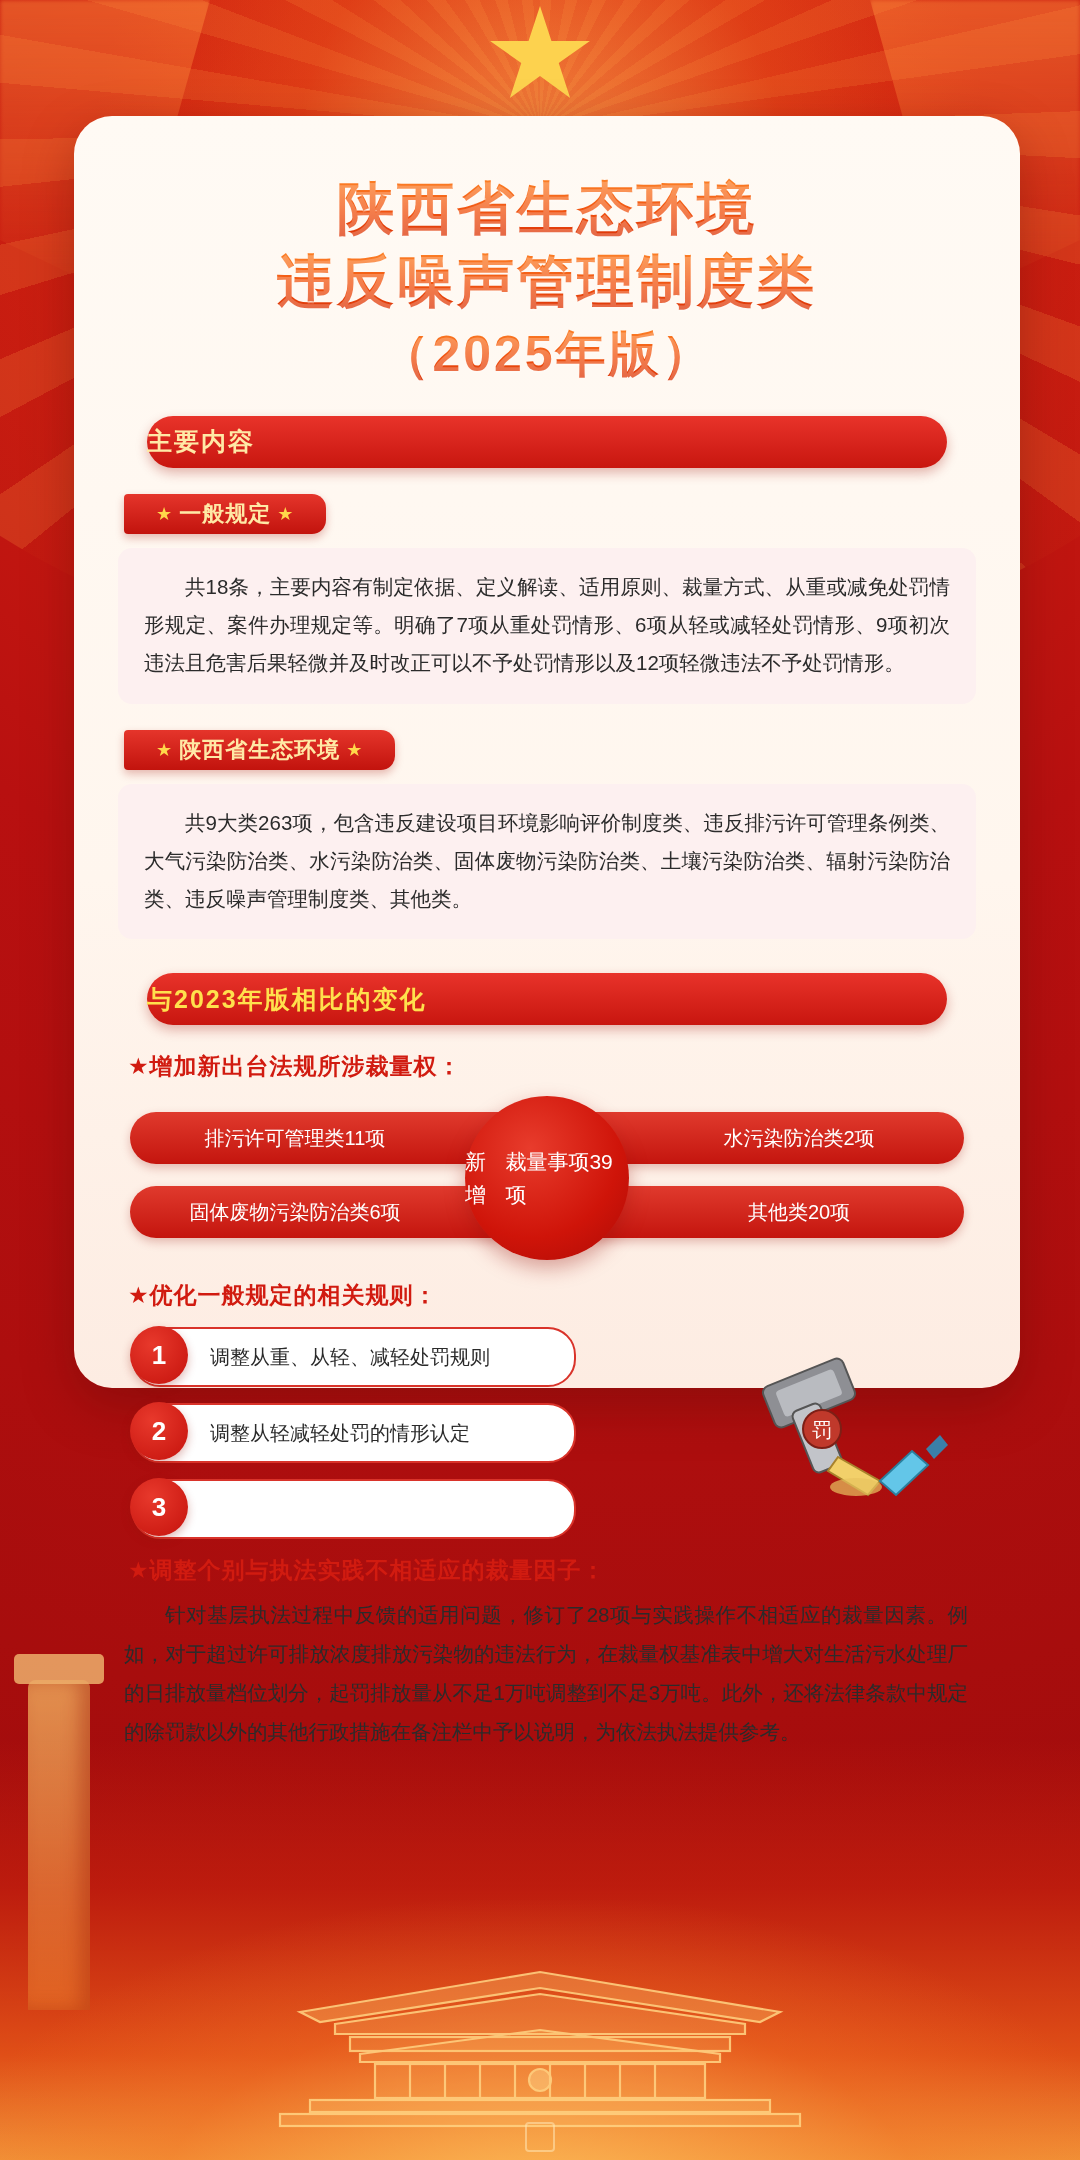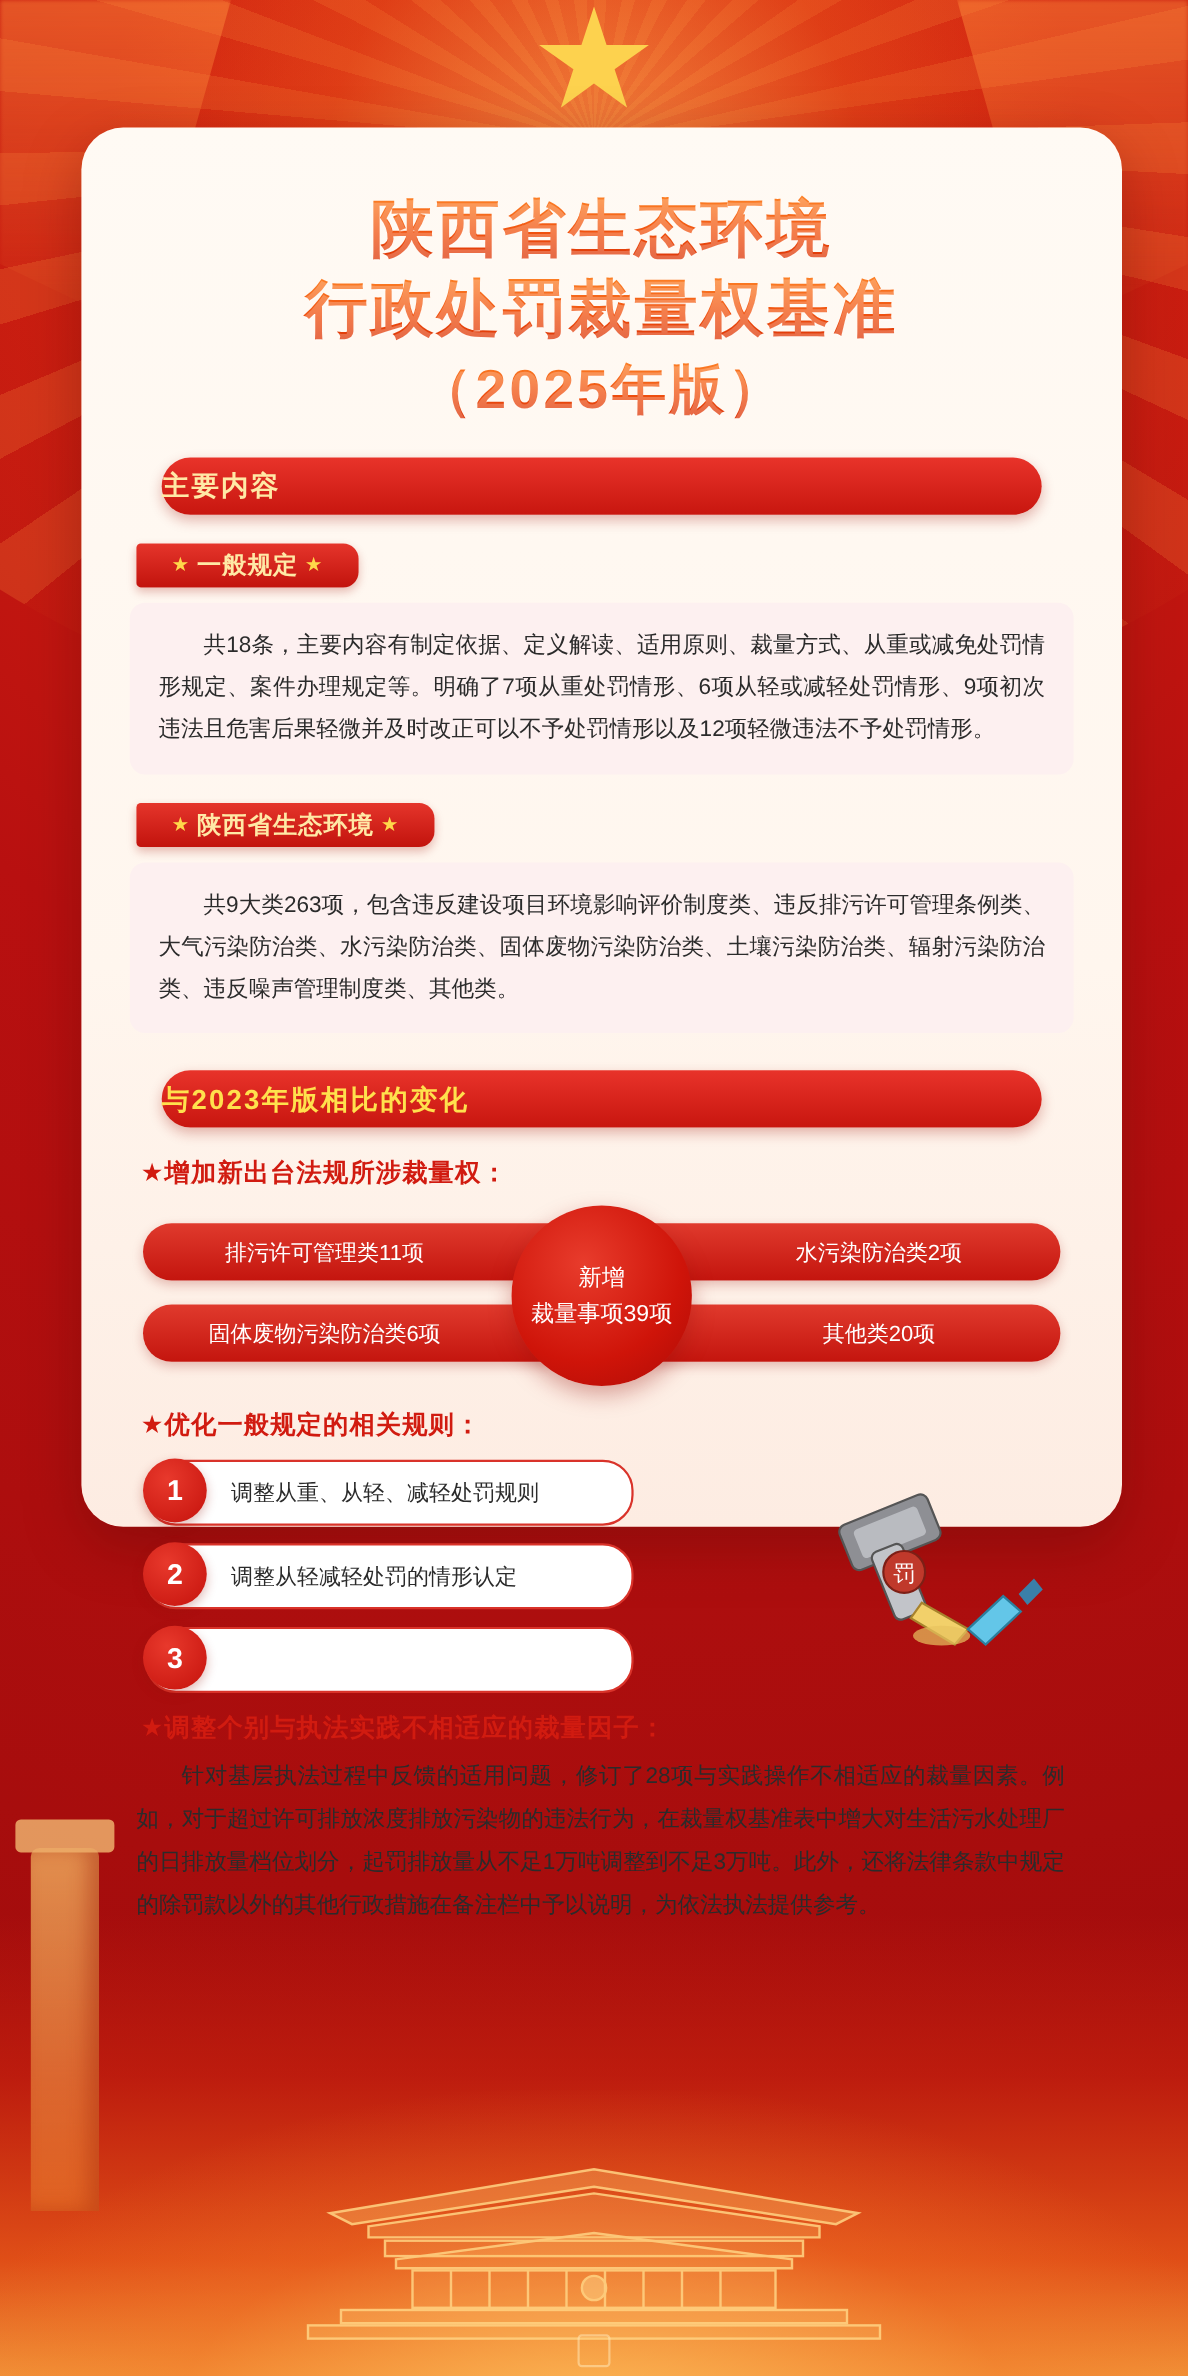--- a/index.html
+++ b/index.html
@@ -251,21 +251,21 @@
     position: absolute;
     left: 50%;
     top: 2px;
     margin-left: -82px;
     width: 164px;
     height: 164px;
     border-radius: 50%;
     background: radial-gradient(circle at 40% 32%, #e83c2c 0%, #cf1409 60%, #ad0b06 100%);
     color: #fff;
     display: flex;
-    flex-direction: column;
+    flex-direction: row;
     align-items: center;
     justify-content: center;
     font-size: 21px;
     line-height: 1.6;
     box-shadow: 0 8px 20px rgba(150,15,10,.35);
     z-index: 3;
   }
 
   
   .rules { margin: 16px 14px 0 22px; position: relative; }
@@ -360,21 +360,21 @@
   </svg>
 
   <div class="footer-mark"></div>
 </div>
 
 <div id="card">
   <div id="card-inner">
 
     <div class="title-wrap">
       <div class="title-line">陕西省生态环境</div>
-      <div class="title-line">行政处罚裁量权基准</div>
+      <div class="title-line">违反噪声管理制度类</div>
       <div class="title-line sub">（2025年版）</div>
     </div>
 
     <div class="banner">
       <span class="tail-l"></span>
       <span class="tail-r"></span>
       <span>主要内容</span>
     </div>
 
     <div class="pill-row">

